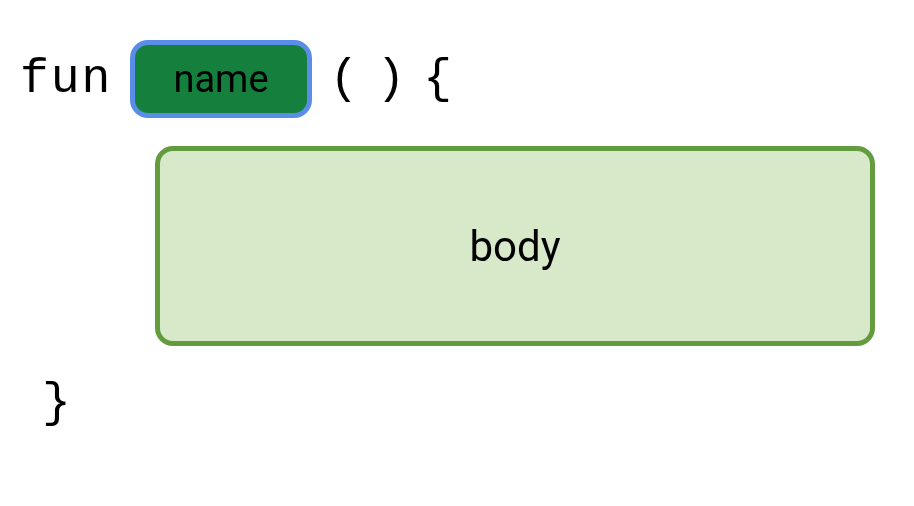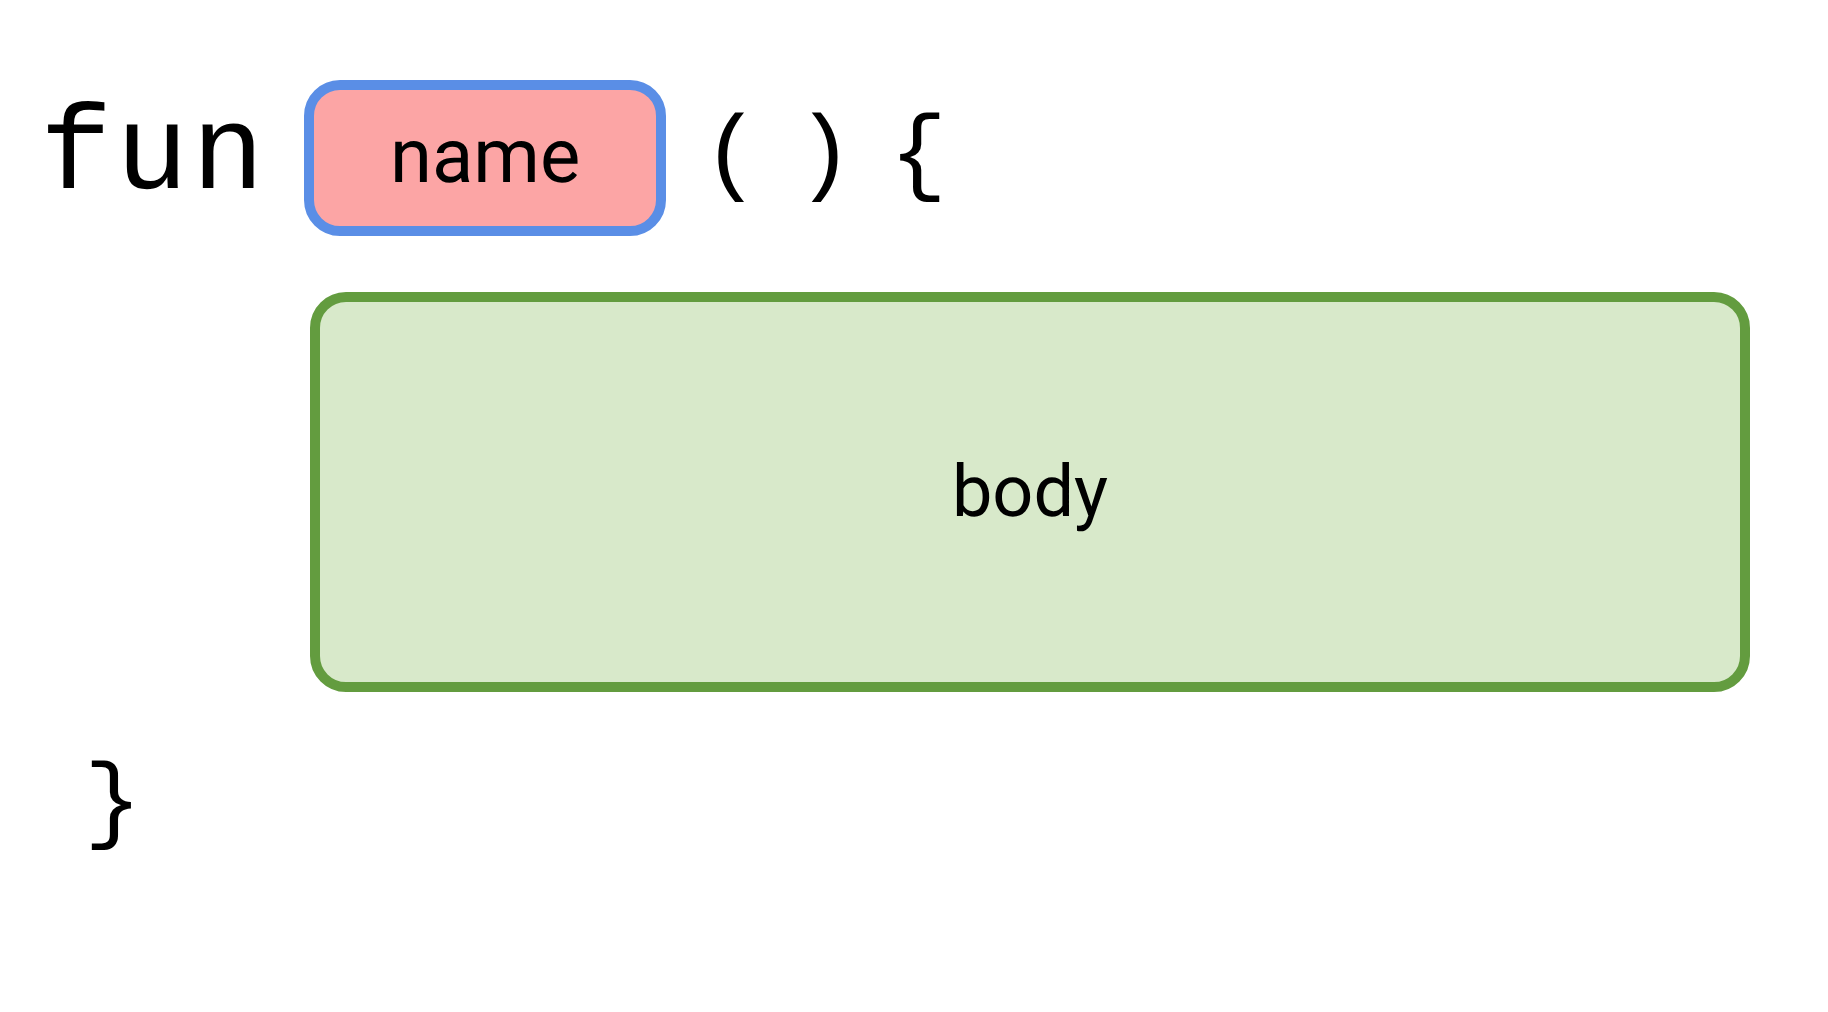--- a/index.html
+++ b/index.html
@@ -17,58 +17,58 @@
     .container {
       padding: 40px 20px;
     }
     .top-row {
       display: flex;
       align-items: center;
       gap: 18px;
     }
     .keyword-fun {
       font-family: "Courier New", Courier, monospace;
-      font-size: 60px;
+      font-size: 48px;
       letter-spacing: 2px;
       color: #000;
     }
     .paren {
       font-family: "Courier New", Courier, monospace;
       font-size: 48px;
       color: #000;
     }
     .brace {
       font-family: "Courier New", Courier, monospace;
       font-size: 48px;
       color: #000;
     }
     .blue-box {
       border: 5px solid #5a8ee6;
       border-radius: 18px;
       padding: 12px 38px;
-      background: #fca5a5;
+      background: #15803d;
       font-size: 38px;
       font-weight: 400;
       color: #000;
       font-family: -apple-system, BlinkMacSystemFont, "Segoe UI", Roboto, sans-serif;
     }
     .body-row {
       margin-top: 28px;
       padding-left: 135px;
     }
     .green-box {
       border: 5px solid #639c3f;
       border-radius: 18px;
       background: #d8e9ca;
       width: 720px;
       height: 200px;
       display: flex;
       align-items: center;
       justify-content: center;
-      font-size: 36px;
+      font-size: 42px;
       font-weight: 400;
       color: #000;
       font-family: -apple-system, BlinkMacSystemFont, "Segoe UI", Roboto, sans-serif;
     }
     .close-brace-row {
       margin-top: 30px;
       padding-left: 22px;
     }
   </style>
 </head>

